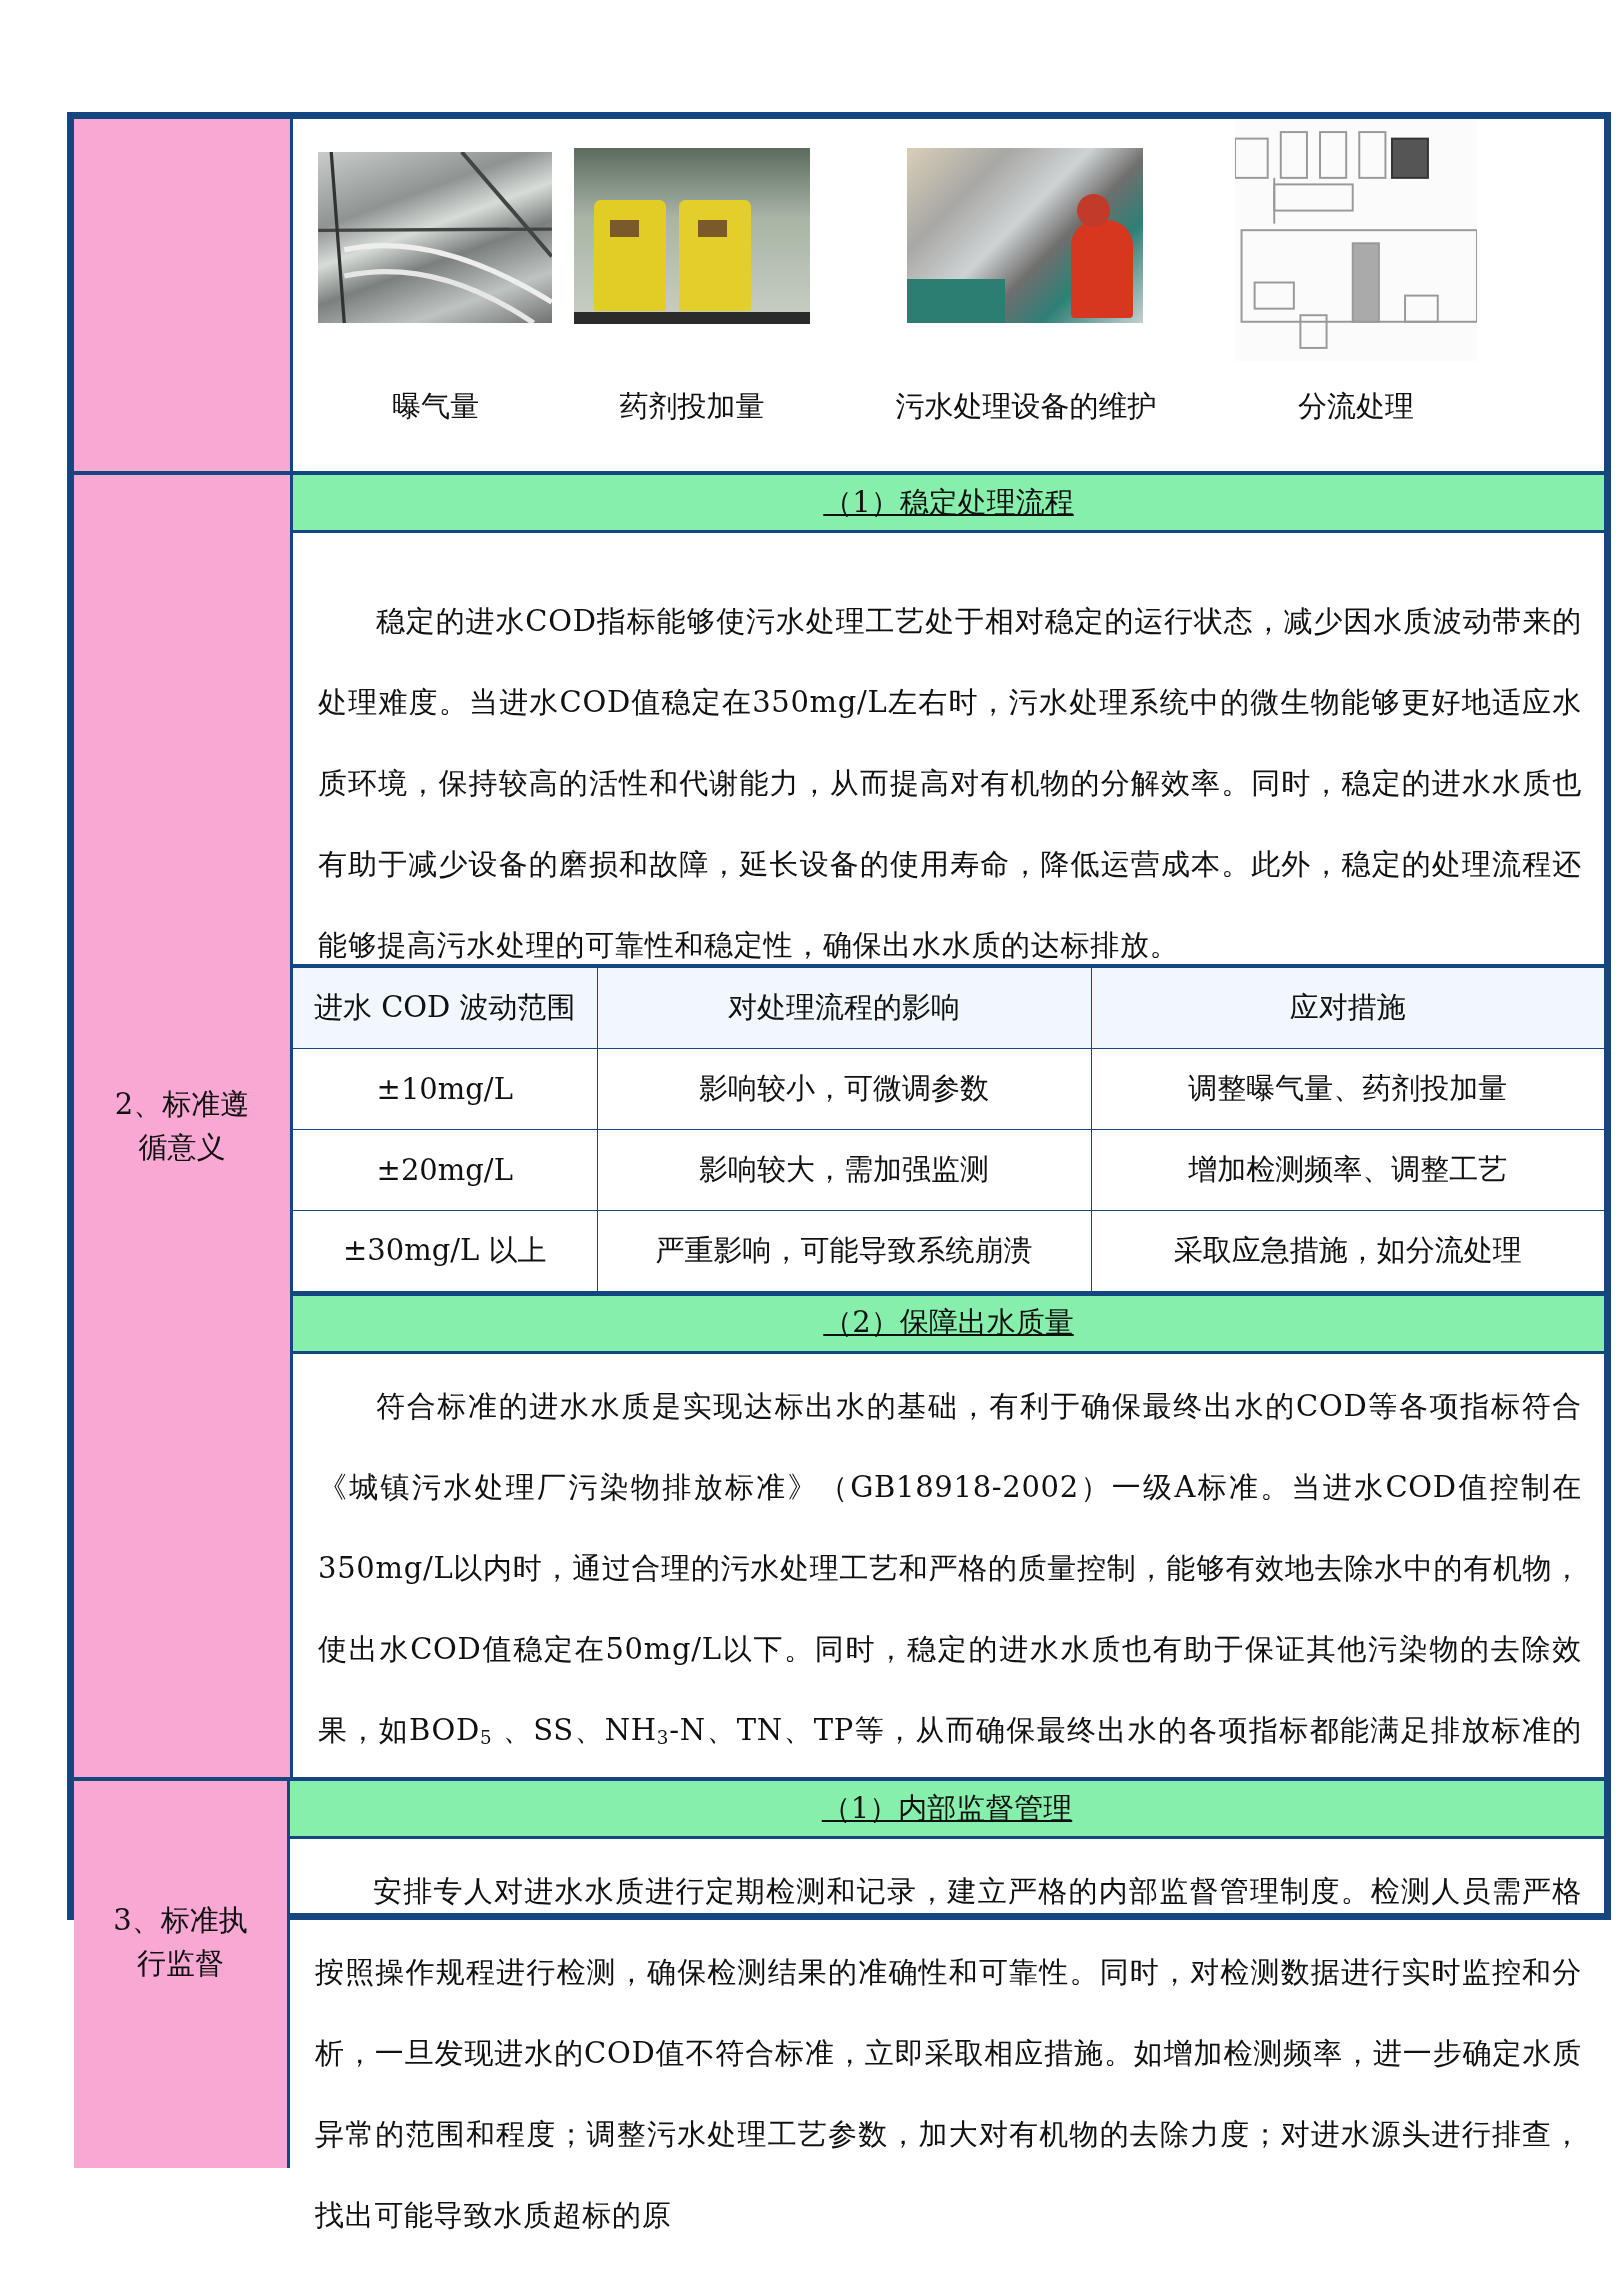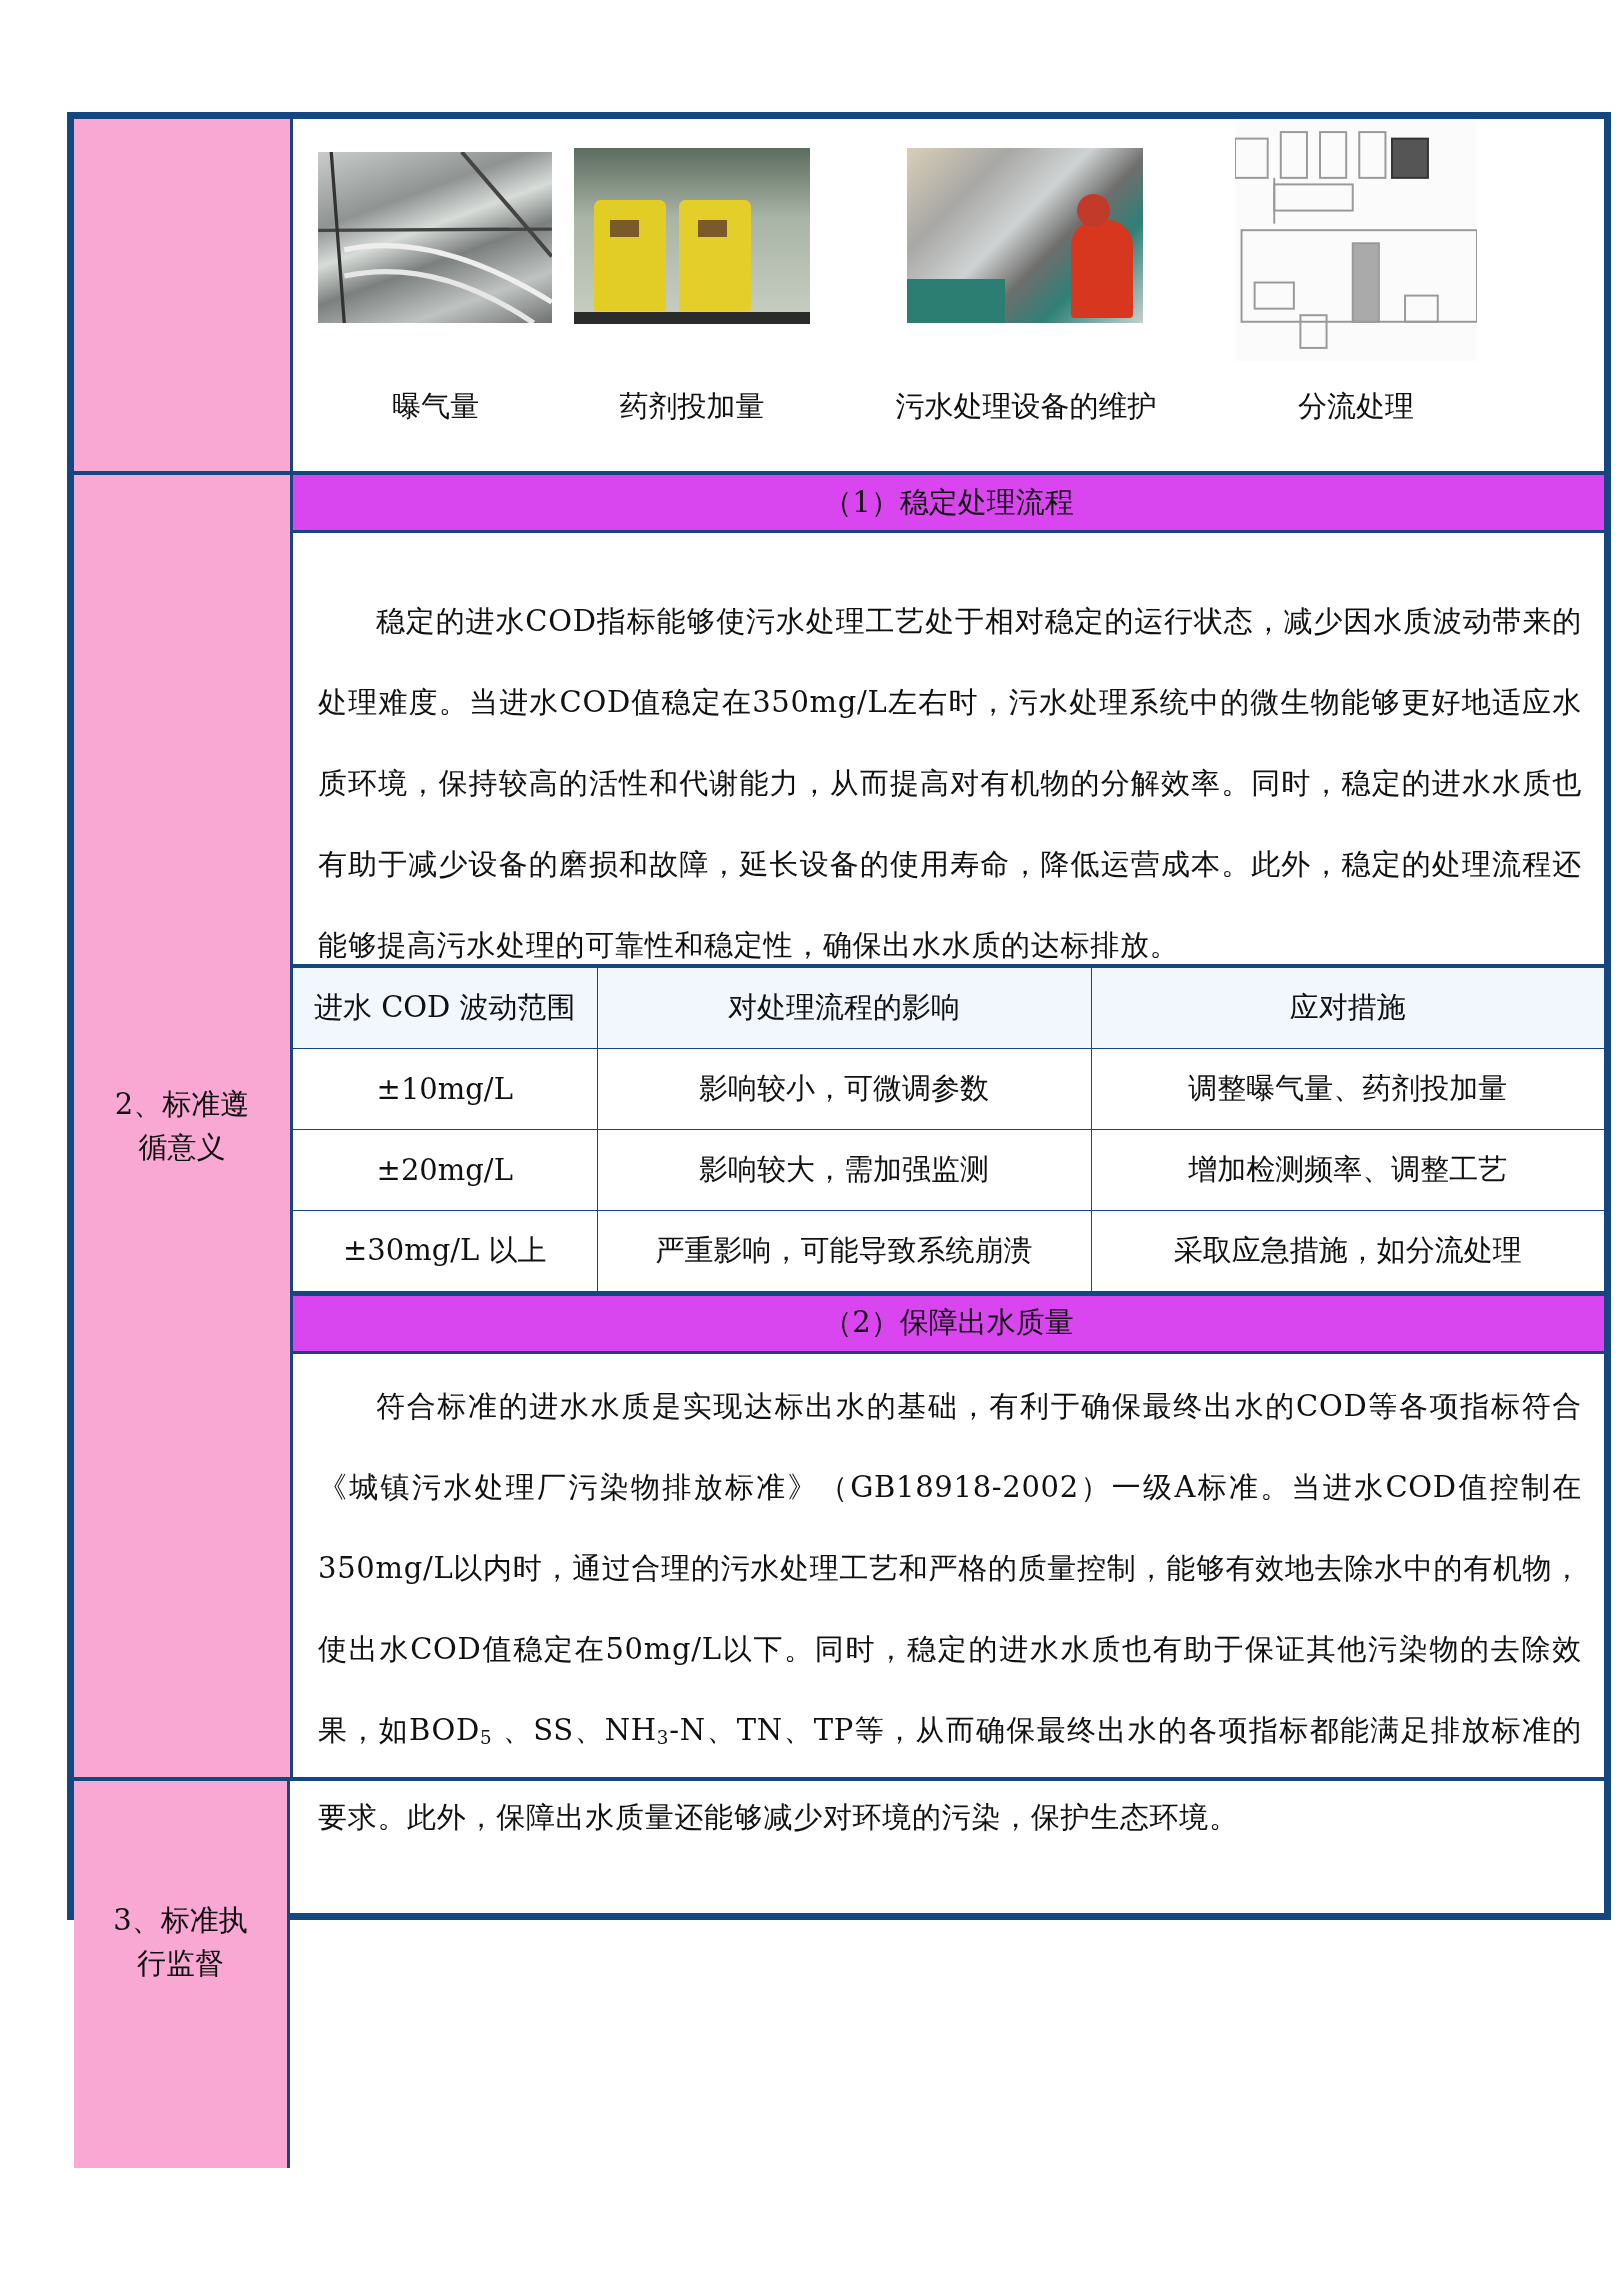--- a/index.html
+++ b/index.html
@@ -6,22 +6,22 @@
   body { width:1623px; height:2295px; position:relative; overflow:hidden;
          font-family:"DejaVu Serif","Liberation Serif",serif; color:#111; }
   .frame { position:absolute; left:67px; top:112px; width:1544px; height:1808px;
            box-sizing:border-box; border:7.9px solid #14467f; background:#fff; }
   .row { position:absolute; left:0; right:0; display:flex; }
   .left { width:216px; background:#f9a8d4; border-right:3.9px solid #14467f;
           box-sizing:content-box; display:flex; align-items:center; justify-content:center;
           text-align:center; font-size:29px; line-height:43px; }
   .right { flex:1; position:relative; }
   .hsep { position:absolute; left:0; right:0; height:3.9px; background:#14467f; }
-  .sec-head { background:#d946ef; height:55px; display:flex; align-items:center; justify-content:center;
-              font-size:29px; border-bottom:3.9px solid #14467f; }
+  .sec-head { background:#86efac; height:55px; display:flex; align-items:center; justify-content:center;
+              font-size:29px; border-bottom:3.9px solid #14467f;text-decoration:underline; }
   .para { padding:11.8px 22px 0 25px; font-size:29px; line-height:81px; text-align:justify;
           text-indent:58px; letter-spacing:0.7px; }
   .photo { position:absolute; }
   .cap { position:absolute; font-size:29px; text-align:center; width:288px; }
   table.cod { width:100%; border-collapse:collapse; font-size:29px; }
   table.cod td, table.cod th { border:1.3px solid #14467f; text-align:center; height:80px; font-weight:normal; padding:0; }
   table.cod th { background:#f1f7fc; }
   table.cod tr:first-child th { border-top:none;margin-left:41px; }
   table.cod td:first-child, table.cod th:first-child { border-left:none; }
   table.cod td:last-child, table.cod th:last-child { border-right:none; }
@@ -131,16 +131,20 @@
 
   <div class="hsep" style="top:1658px;"></div>
 
   <div class="row" style="top:1662px; height:387px;">
     <div class="left" style="align-items:flex-start; padding-top:118px; box-sizing:border-box;">
       <div>
         <div>3、标准执</div>
         <div>行监督</div>
       </div>
     </div>
+    <div class="right">
+      <div class="sec-head">（1）内部监督管理</div>
+      <div class="para" style="line-height:81px;">安排专人对进水水质进行定期检测和记录，建立严格的内部监督管理制度。检测人员需严格按照操作规程进行检测，确保检测结果的准确性和可靠性。同时，对检测数据进行实时监控和分析，一旦发现进水的COD值不符合标准，立即采取相应措施。如增加检测频率，进一步确定水质异常的范围和程度；调整污水处理工艺参数，加大对有机物的去除力度；对进水源头进行排查，找出可能导致水质超标的原</div>
+    </div>
   </div>
 
 </div>
 
 
 </body></html>

